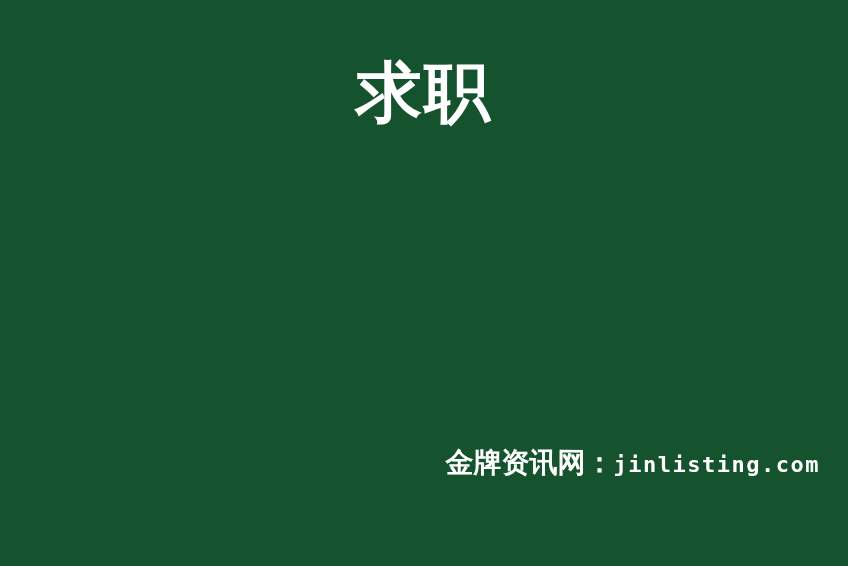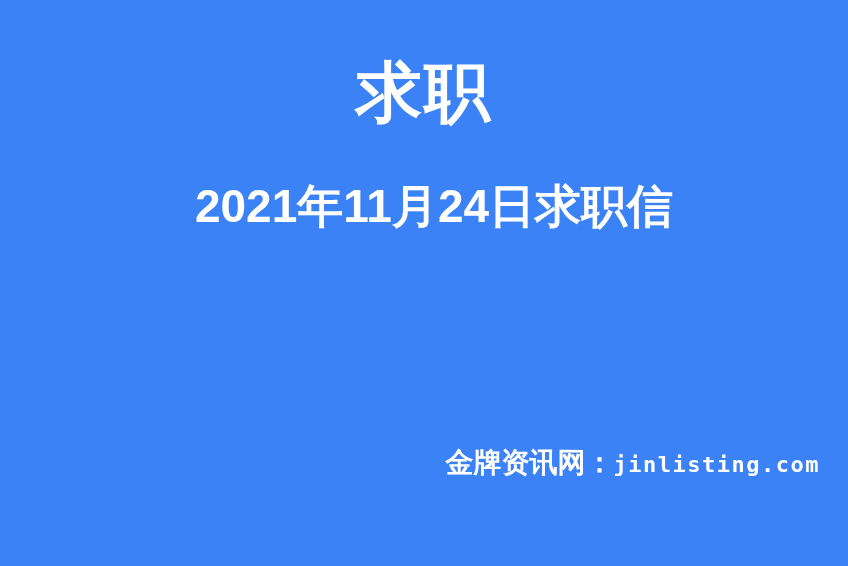--- a/index.html
+++ b/index.html
@@ -10,21 +10,21 @@
     width: 848px;
     height: 566px;
     overflow: hidden;
     font-family: "Liberation Sans", sans-serif;
   }
 
   #poster {
     position: relative;
     width: 848px;
     height: 566px;
-    background: #3b82f6;
+    background: #14532d;
     box-sizing: border-box;
     overflow: hidden;
   }
 
   
   #title {
     position: absolute;
     left: 0;
     top: 52px;
     width: 848px;
@@ -84,20 +84,19 @@
   }
 </style>
 </head>
 <body>
 
 <div id="poster">
 
   <div id="title">求职</div>
 
   <div id="body-block">
-    <span class="body-line">2021年11月24日求职信</span>
   </div>
 
   <div id="footer">
     <span class="footer-label">金牌资讯网：</span><span class="footer-url">jinlisting.com</span>
   </div>
 
 </div>
 
 </body></html>

